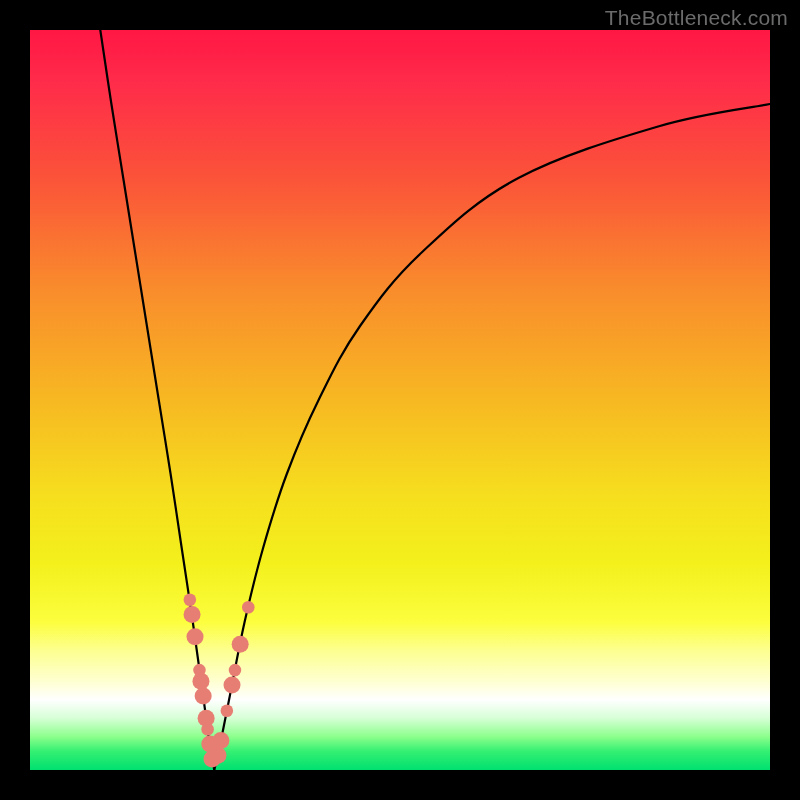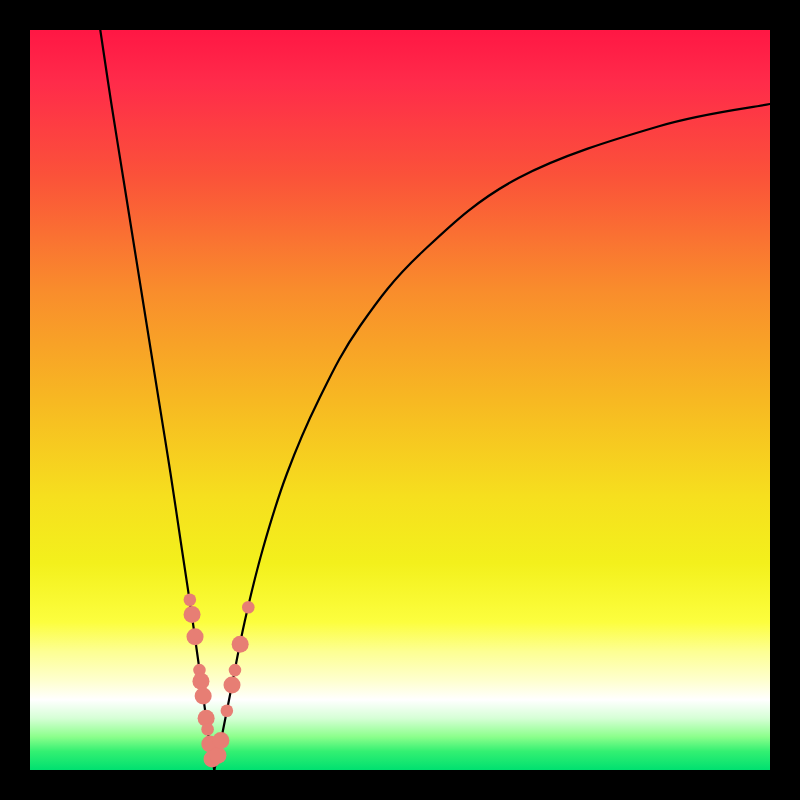--- a/index.html
+++ b/index.html
@@ -92,13 +92,14 @@
           <circle cx="190.92000000000002" cy="710.4" r="8.51" fill="#e77e74"></circle>
           <circle cx="196.84" cy="680.8" r="6.29" fill="#e77e74"></circle>
           <circle cx="202.02" cy="654.9" r="8.51" fill="#e77e74"></circle>
           <circle cx="204.98" cy="640.1" r="6.29" fill="#e77e74"></circle>
           <circle cx="210.15999999999997" cy="614.2" r="8.51" fill="#e77e74"></circle>
           <circle cx="218.29999999999998" cy="577.2" r="6.29" fill="#e77e74"></circle>
         </g>
     </svg>
   </div>
 
+  <div class="watermark">TheBottleneck.com</div>
 </div>
 
 </body></html>

